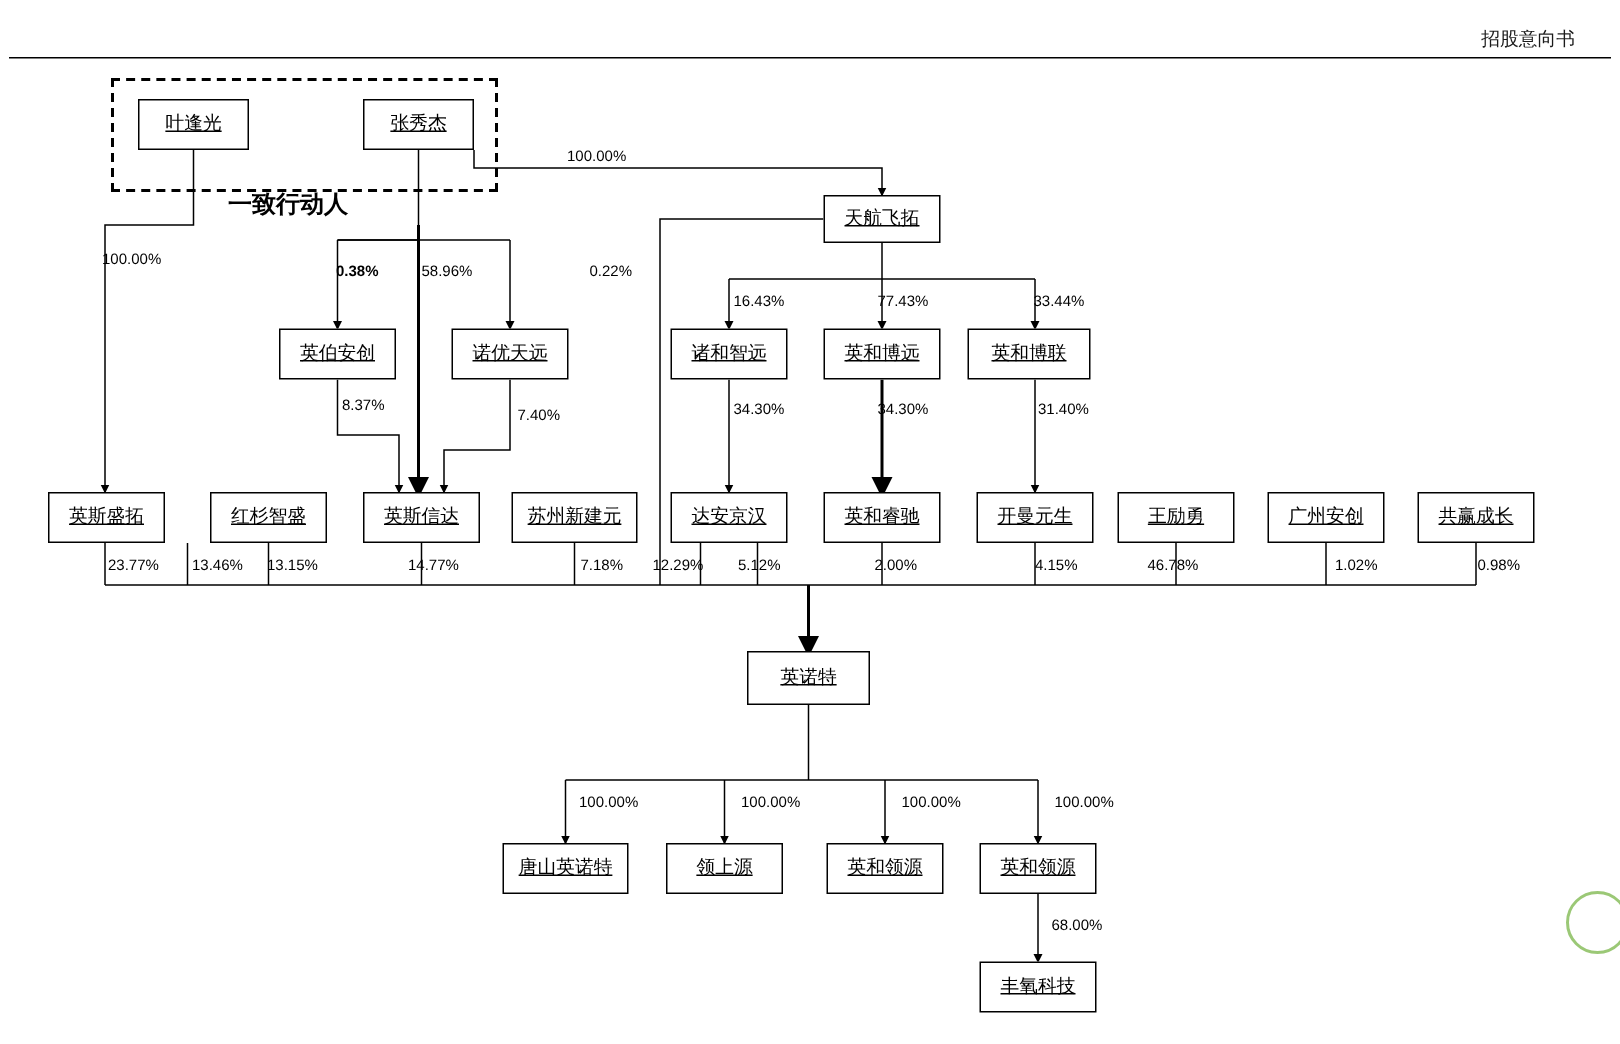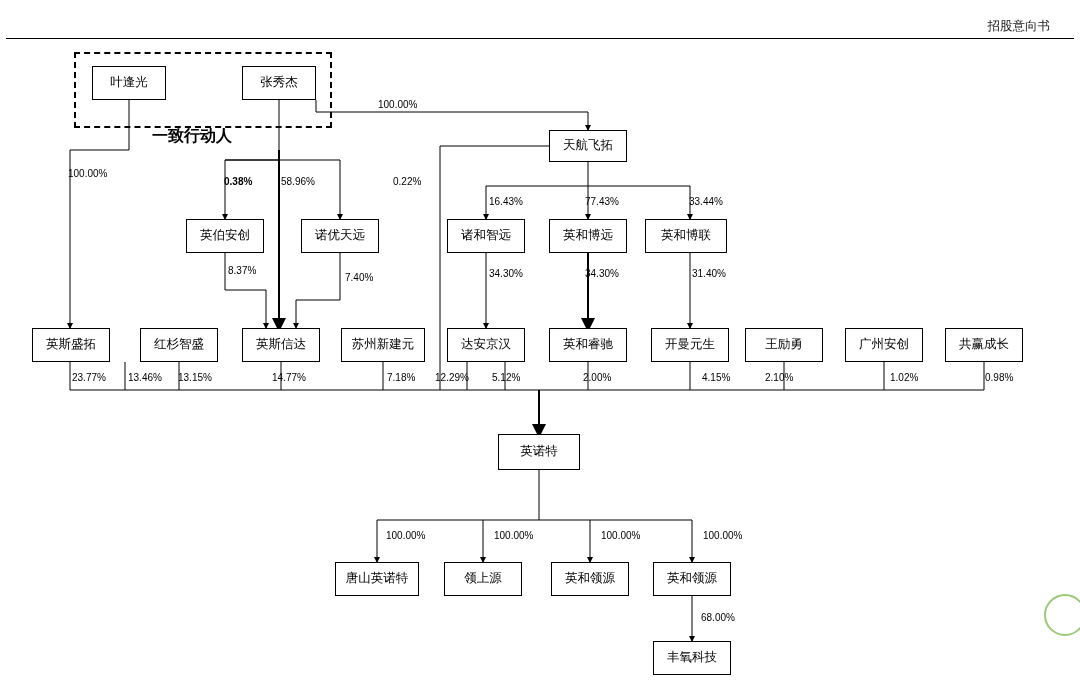--- a/index.html
+++ b/index.html
@@ -53,20 +53,21 @@
     box-sizing: border-box;
     border: 1px solid #000000;
     background: #ffffff;
     display: flex;
     align-items: center;
     justify-content: center;
     font-size: 12.5px;
     line-height: 1.1;
     color: #000000;
     white-space: nowrap;
+    text-decoration: underline;
   }
   .lbl {
     position: absolute;
     font-size: 10px;
     color: #000000;
     white-space: nowrap;
     text-align: center;
   }
   .group-box {
     position: absolute;
@@ -215,22 +216,22 @@
   <div class="lbl" style="left:692px; top:268px;">31.40%</div>
 
   <div class="lbl" style="left:72px; top:372px;">23.77%</div>
   <div class="lbl" style="left:128px; top:372px;">13.46%</div>
   <div class="lbl" style="left:178px; top:372px;">13.15%</div>
   <div class="lbl" style="left:272px; top:372px;">14.77%</div>
   <div class="lbl" style="left:387px; top:372px;">7.18%</div>
   <div class="lbl" style="left:435px; top:372px;">12.29%</div>
   <div class="lbl" style="left:492px; top:372px;">5.12%</div>
   <div class="lbl" style="left:583px; top:372px;">2.00%</div>
-  <div class="lbl" style="left:690px; top:372px;padding-left:12px;">4.15%</div>
-  <div class="lbl" style="left:765px; top:372px;">2.10%</div>
+  <div class="lbl" style="left:690px; top:372px;">4.15%</div>
+  <div class="lbl" style="left:765px; top:372px;">46.78%</div>
   <div class="lbl" style="left:890px; top:372px;">1.02%</div>
   <div class="lbl" style="left:985px; top:372px;">0.98%</div>
 
   <div class="lbl" style="left:386px; top:530px;">100.00%</div>
   <div class="lbl" style="left:494px; top:530px;">100.00%</div>
   <div class="lbl" style="left:601px; top:530px;">100.00%</div>
   <div class="lbl" style="left:703px; top:530px;">100.00%</div>
   <div class="lbl" style="left:701px; top:612px;">68.00%</div>
 
   <div class="corner-arc"></div>

